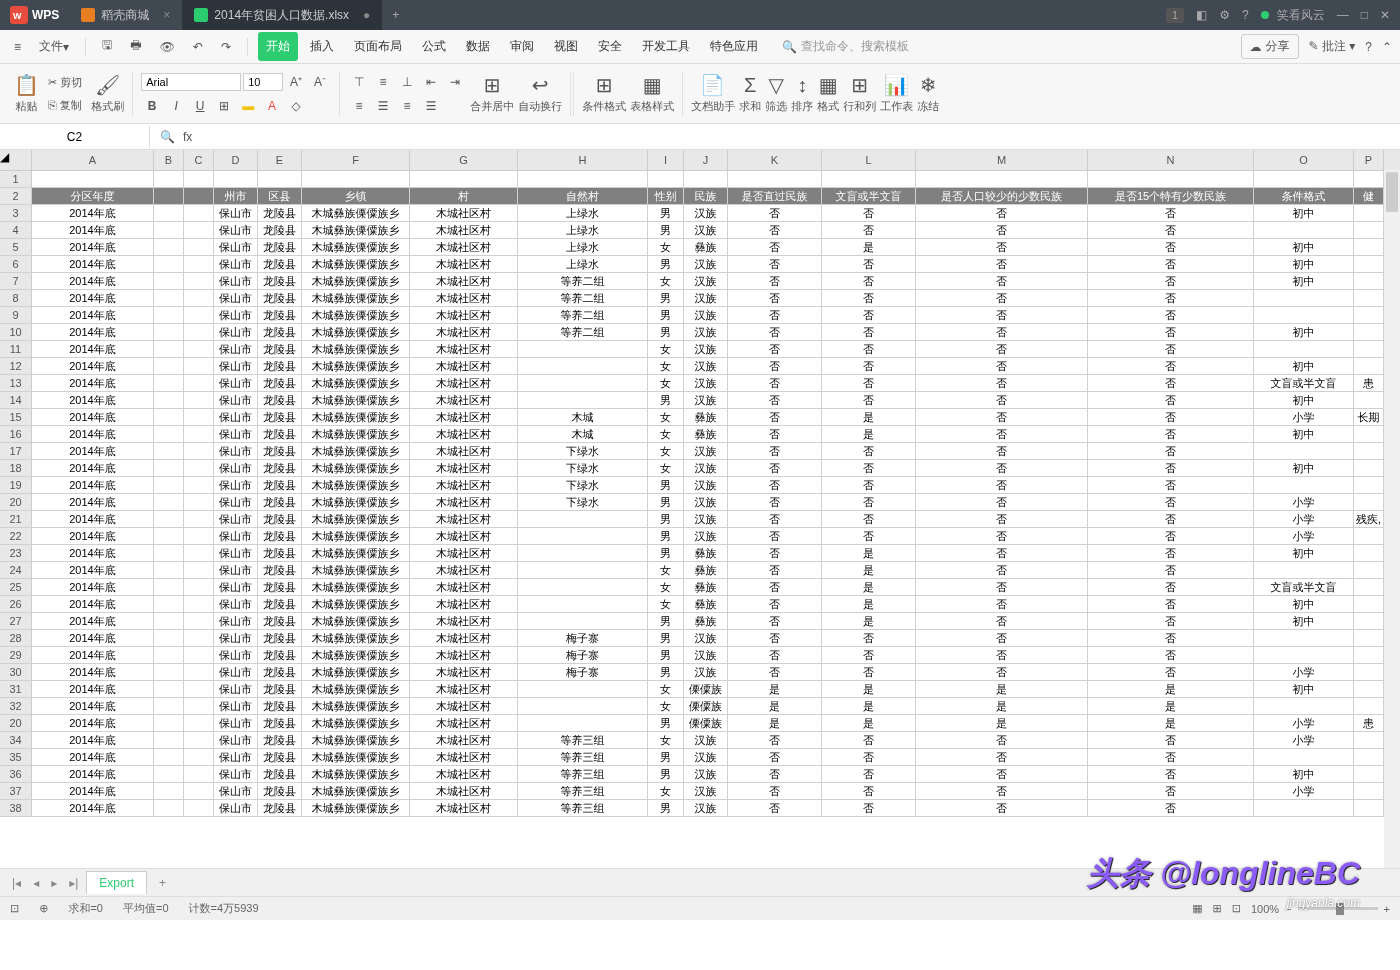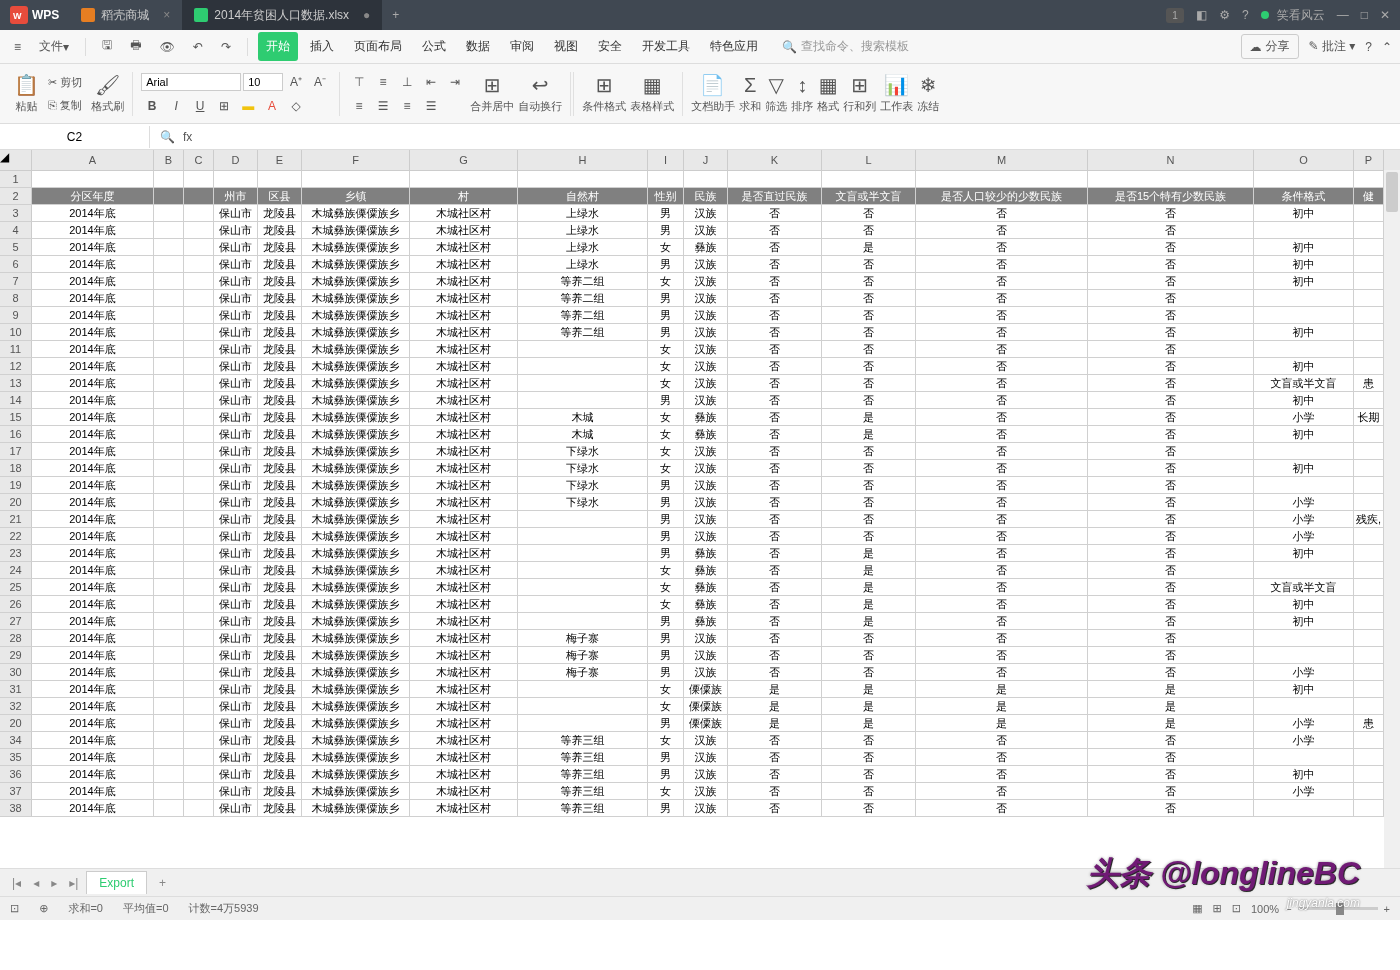--- a/index.html
+++ b/index.html
@@ -56,21 +56,21 @@
 .sheettabs { height:28px; background:#f0f0f0; border-top:1px solid #ddd; display:flex; align-items:center; padding:0 8px; gap:4px; }
 .sheettabs .nav { color:#888; padding:0 4px; cursor:pointer; }
 .sheettabs .stab { padding:4px 12px; background:#fff; border:1px solid #ccc; border-bottom:none; cursor:pointer; color:#2ecc71; }
 .sheettabs .addtab { padding:4px 8px; color:#888; cursor:pointer; }
 .statusbar { height:24px; background:#f0f0f0; border-top:1px solid #ddd; display:flex; align-items:center; padding:0 10px; color:#666; font-size:11px; gap:20px; }
 .statusbar .right { margin-left:auto; display:flex; align-items:center; gap:10px; }
 .statusbar .zoom { display:flex; align-items:center; gap:6px; }
 .statusbar .zslider { width:80px; height:3px; background:#ccc; position:relative; }
 .statusbar .zslider .zthumb { width:8px; height:12px; background:#888; position:absolute; left:38px; top:-4px; }
 .watermark { position:absolute; right:40px; bottom:60px; pointer-events:none; }
-.watermark .t1 { font-size:32px; color:#701a75; font-weight:bold; text-shadow:0 0 3px rgba(0,0,0,0.4),1px 1px 0 #333; font-style:italic; }
+.watermark .t1 { font-size:32px; color:#8b5cf6; font-weight:bold; text-shadow:0 0 3px rgba(0,0,0,0.4),1px 1px 0 #333; font-style:italic; }
 .watermark .t2 { font-size:20px; color:#ff5500; font-weight:bold; text-align:right; text-shadow:0 0 2px #fff; font-style:italic; }
 .watermark .t3 { font-size:12px; color:#fff; text-shadow:0 0 2px rgba(0,0,0,0.6); text-align:right; font-style:italic; }
 .scrollv { position:absolute; right:0; top:20px; bottom:0; width:16px; background:#f0f0f0; }
 .scrollv .thumb { width:12px; margin:2px; height:40px; background:#ccc; border-radius:2px; }
 </style>
 </head>
 <body>
 
 <div class="titlebar">
   <div class="logo">

